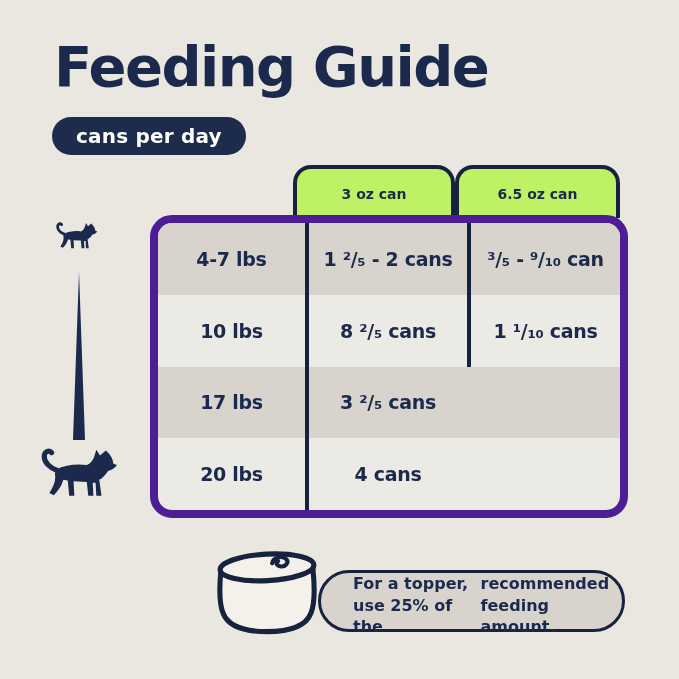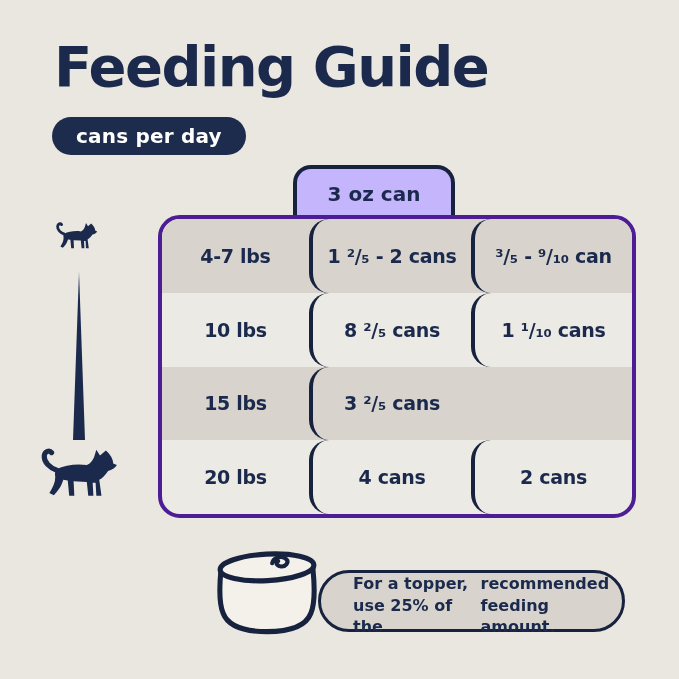--- a/index.html
+++ b/index.html
@@ -35,39 +35,39 @@
   .cat-fill { fill:#1B2A4C; }
   .cat-tail { fill:none; stroke:#1B2A4C; stroke-width:7; stroke-linecap:round; }
 
   
   .table-wrap { position:absolute; left:142px; top:165px; width:478px; height:356px; }
   .tab {
     position:absolute; top:0; height:53px;
     border:4px solid #17233E; border-bottom:none;
     border-radius:18px 18px 0 0;
     display:flex; align-items:center; justify-content:center;
-    font-size:20px; font-weight:700; color:#1B2A4C;
-    background:#c4b5fd;
+    font-size:14px; font-weight:700; color:#1B2A4C;
+    background:#bef264;
   }
   .tab1 { left:151px; width:162px; }
   .tab2 { left:313px; width:165px; }
   .tbody {
-    position:absolute; left:16px; top:50px; width:478px; height:303px;
-    border:4px solid #4c1d95; border-radius:22px;
+    position:absolute; left:8px; top:50px; width:478px; height:303px;
+    border:8px solid #4c1d95; border-radius:22px;
     background:#ECEAE4; overflow:hidden;
     display:grid; grid-template-rows:repeat(4,1fr);
   }
   .row { display:grid; grid-template-columns:147px 162px 1fr; }
   .row.shade { background:#D8D4CD; }
   .cell {
     display:flex; align-items:center; justify-content:center;
     font-size:19px; font-weight:700; color:#1B2A4C; letter-spacing:-0.3px;
     white-space:nowrap;
   }
-  .cell.mid, .cell.right { border-left:4px solid #17233E;border-radius:20px; }
+  .cell.mid, .cell.right { border-left:4px solid #17233E; }
 
   
   .note-pill {
     position:absolute; left:318px; top:570px; width:307px; height:62px;
     background:#D8D4CD; border:3px solid #17233E; border-radius:31px;
     display:flex; flex-direction:row; justify-content:center;
     padding-left:32px; z-index:1;
   }
   .note-line { font-size:16px; font-weight:700; color:#1B2A4C; line-height:1.35; }
   .can { position:absolute; left:210px; top:548px; width:114px; height:102px; z-index:2; }
@@ -99,40 +99,42 @@
     <path class="cat-fill" d="M30,32 C42,26 58,24 72,26 C77,24 80,20 82,15 L85,5 L90,13 L98,6
       C104,11 108,18 108,24 L113,26 C111,30 106,33 101,34 C97,40 93,44 89,46
       L92,68 L85,68 L84,50 L80,50 L81,68 L74,68 L72,49 L54,48 L55,68 L48,68 L46,47 L40,46
       C37,56 32,62 27,67 L21,64 C26,56 29,50 29,42 C28,38 29,35 30,32 Z"></path>
   </svg>
 
   <div class="table-wrap">
     <div class="tab tab1">
       <span>3 oz can</span>
     </div>
+    <div class="tab tab2">
+      <span>6.5 oz can</span>
+    </div>
 
     <div class="tbody">
       <div class="row shade">
         <div class="cell left">4-7 lbs</div>
         <div class="cell mid">1 ²/₅ - 2 cans</div>
         <div class="cell right">³/₅ - ⁹/₁₀ can</div>
       </div>
       <div class="row">
         <div class="cell left">10 lbs</div>
         <div class="cell mid">8 ²/₅ cans</div>
         <div class="cell right">1 ¹/₁₀ cans</div>
       </div>
       <div class="row shade">
-        <div class="cell left">15 lbs</div>
+        <div class="cell left">17 lbs</div>
         <div class="cell mid">3 ²/₅ cans</div>
       </div>
       <div class="row">
         <div class="cell left">20 lbs</div>
         <div class="cell mid">4 cans</div>
-        <div class="cell right">2 cans</div>
       </div>
     </div>
   </div>
 
   <div class="note-pill">
     <span class="note-line">For a topper, use 25% of the</span>
     <span class="note-line">recommended feeding amount.</span>
   </div>
 
   <svg class="can" viewBox="0 0 110 100" aria-hidden="true">

